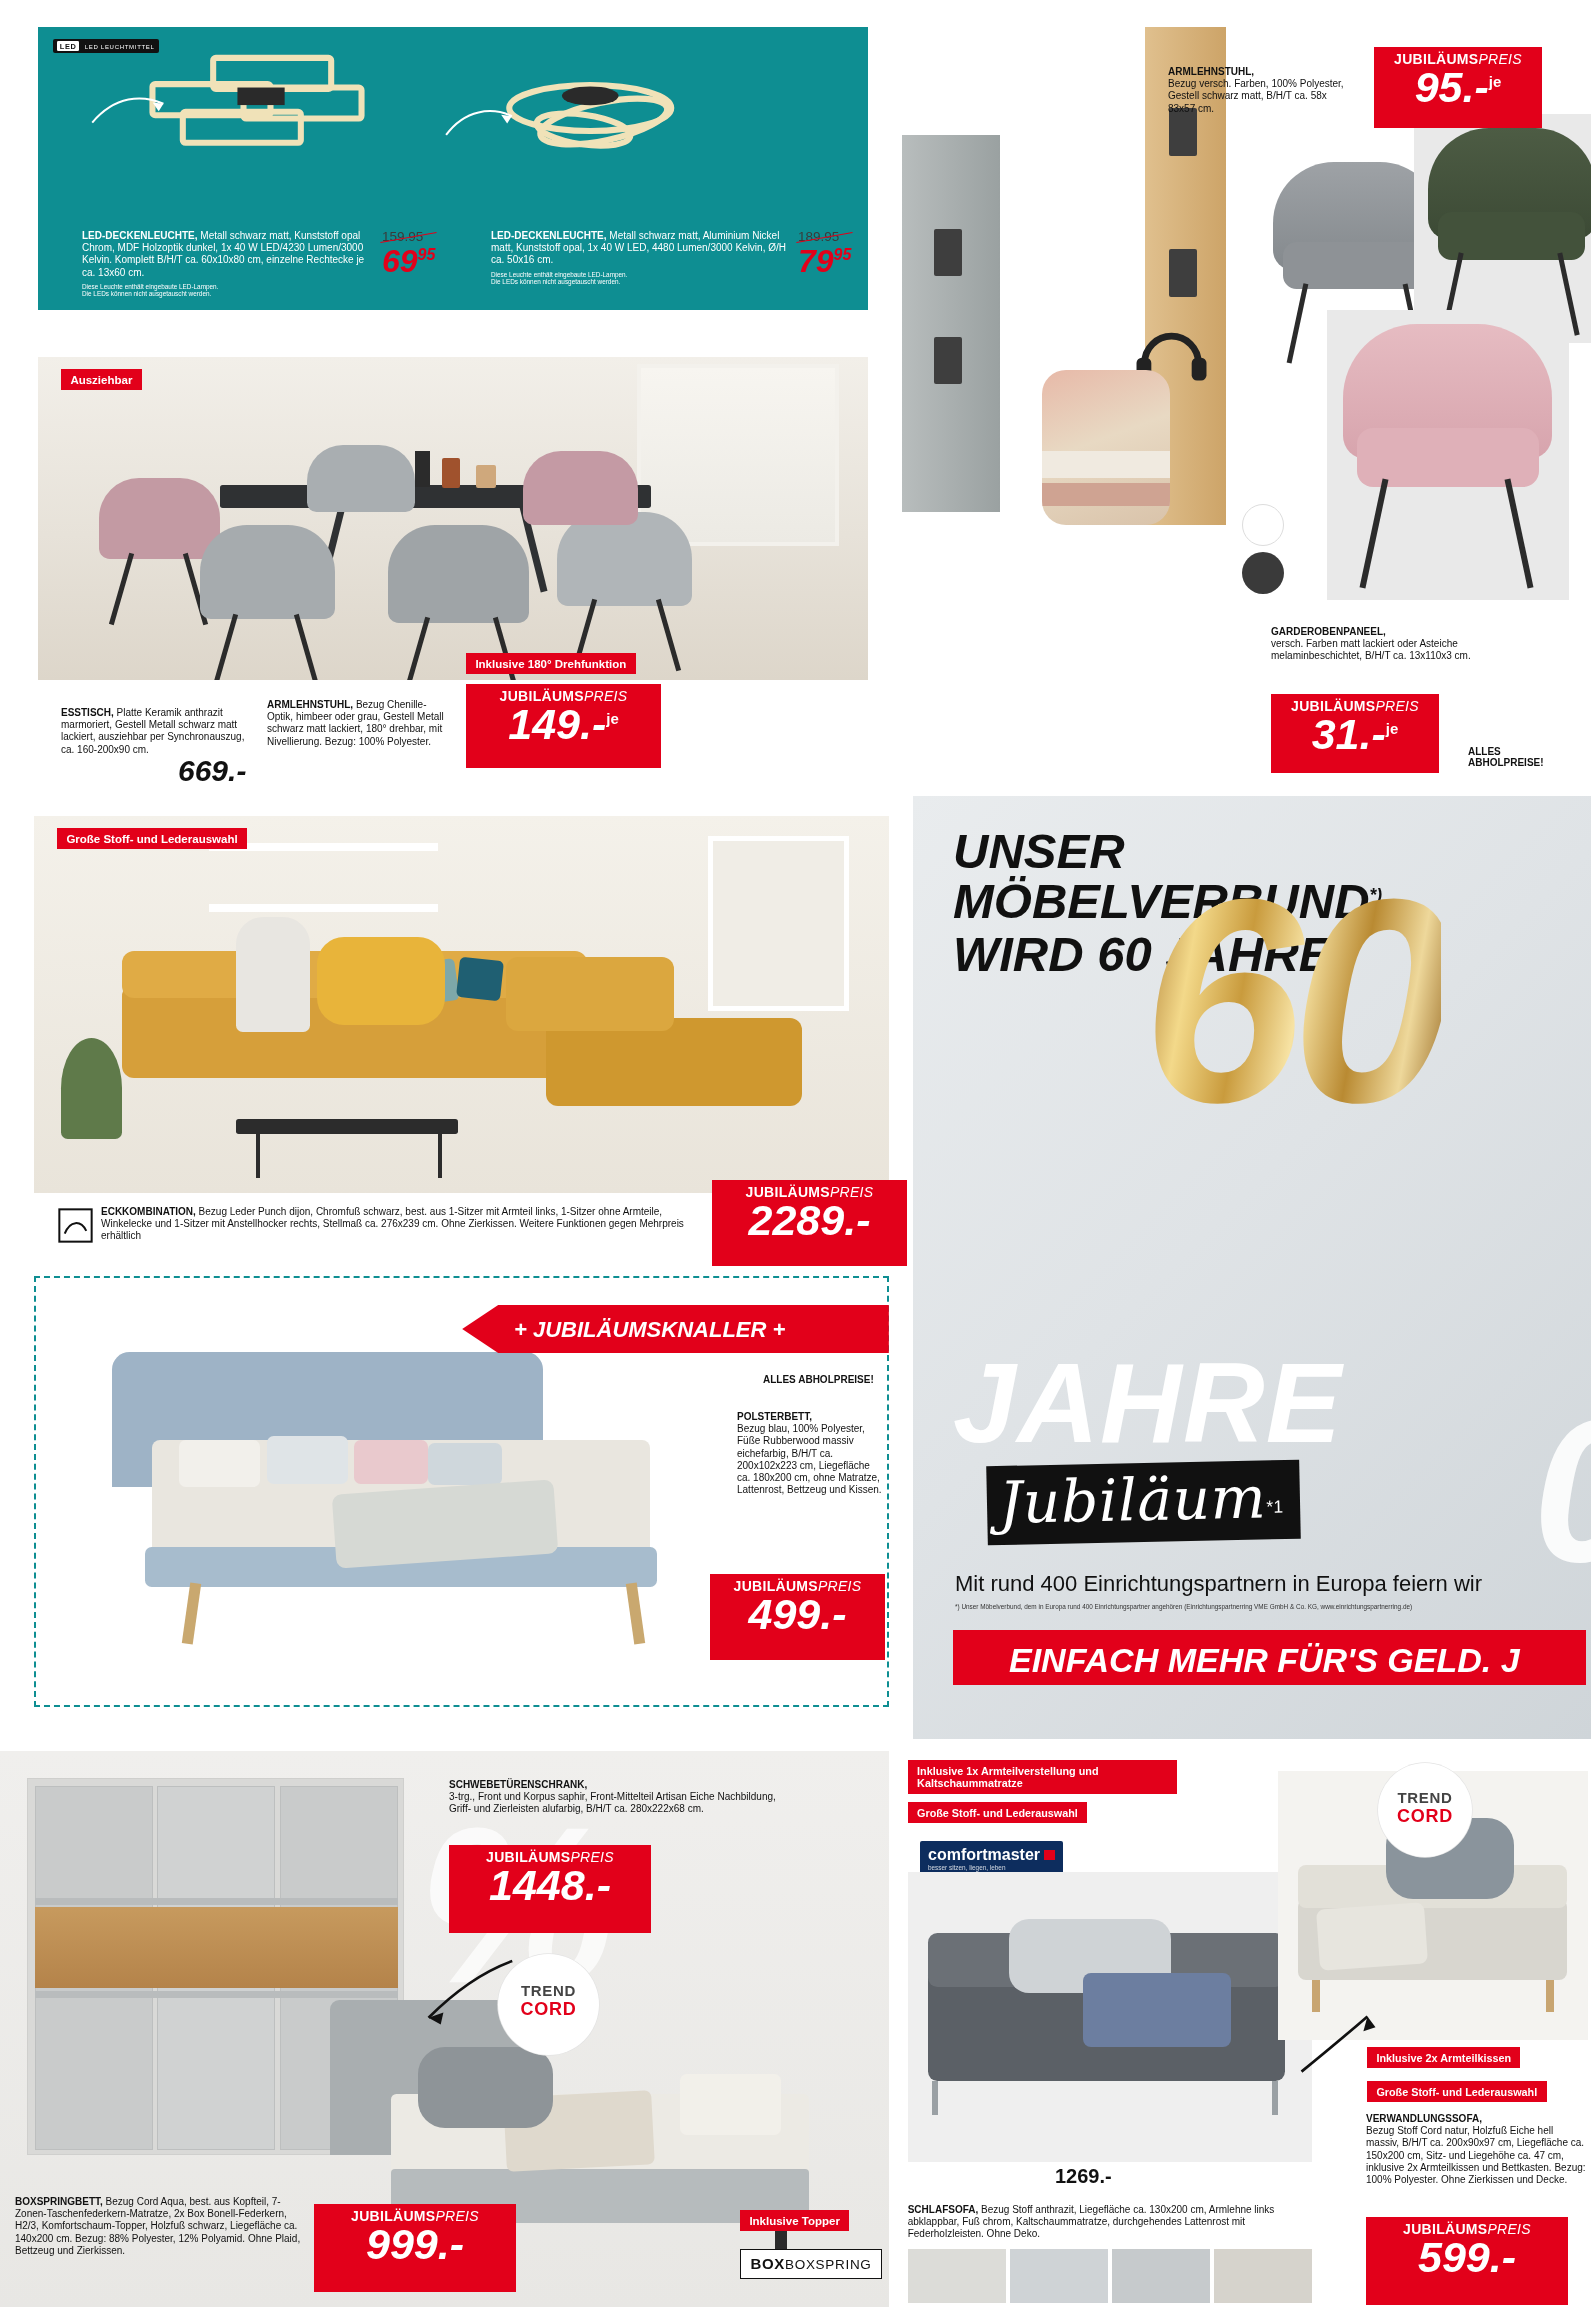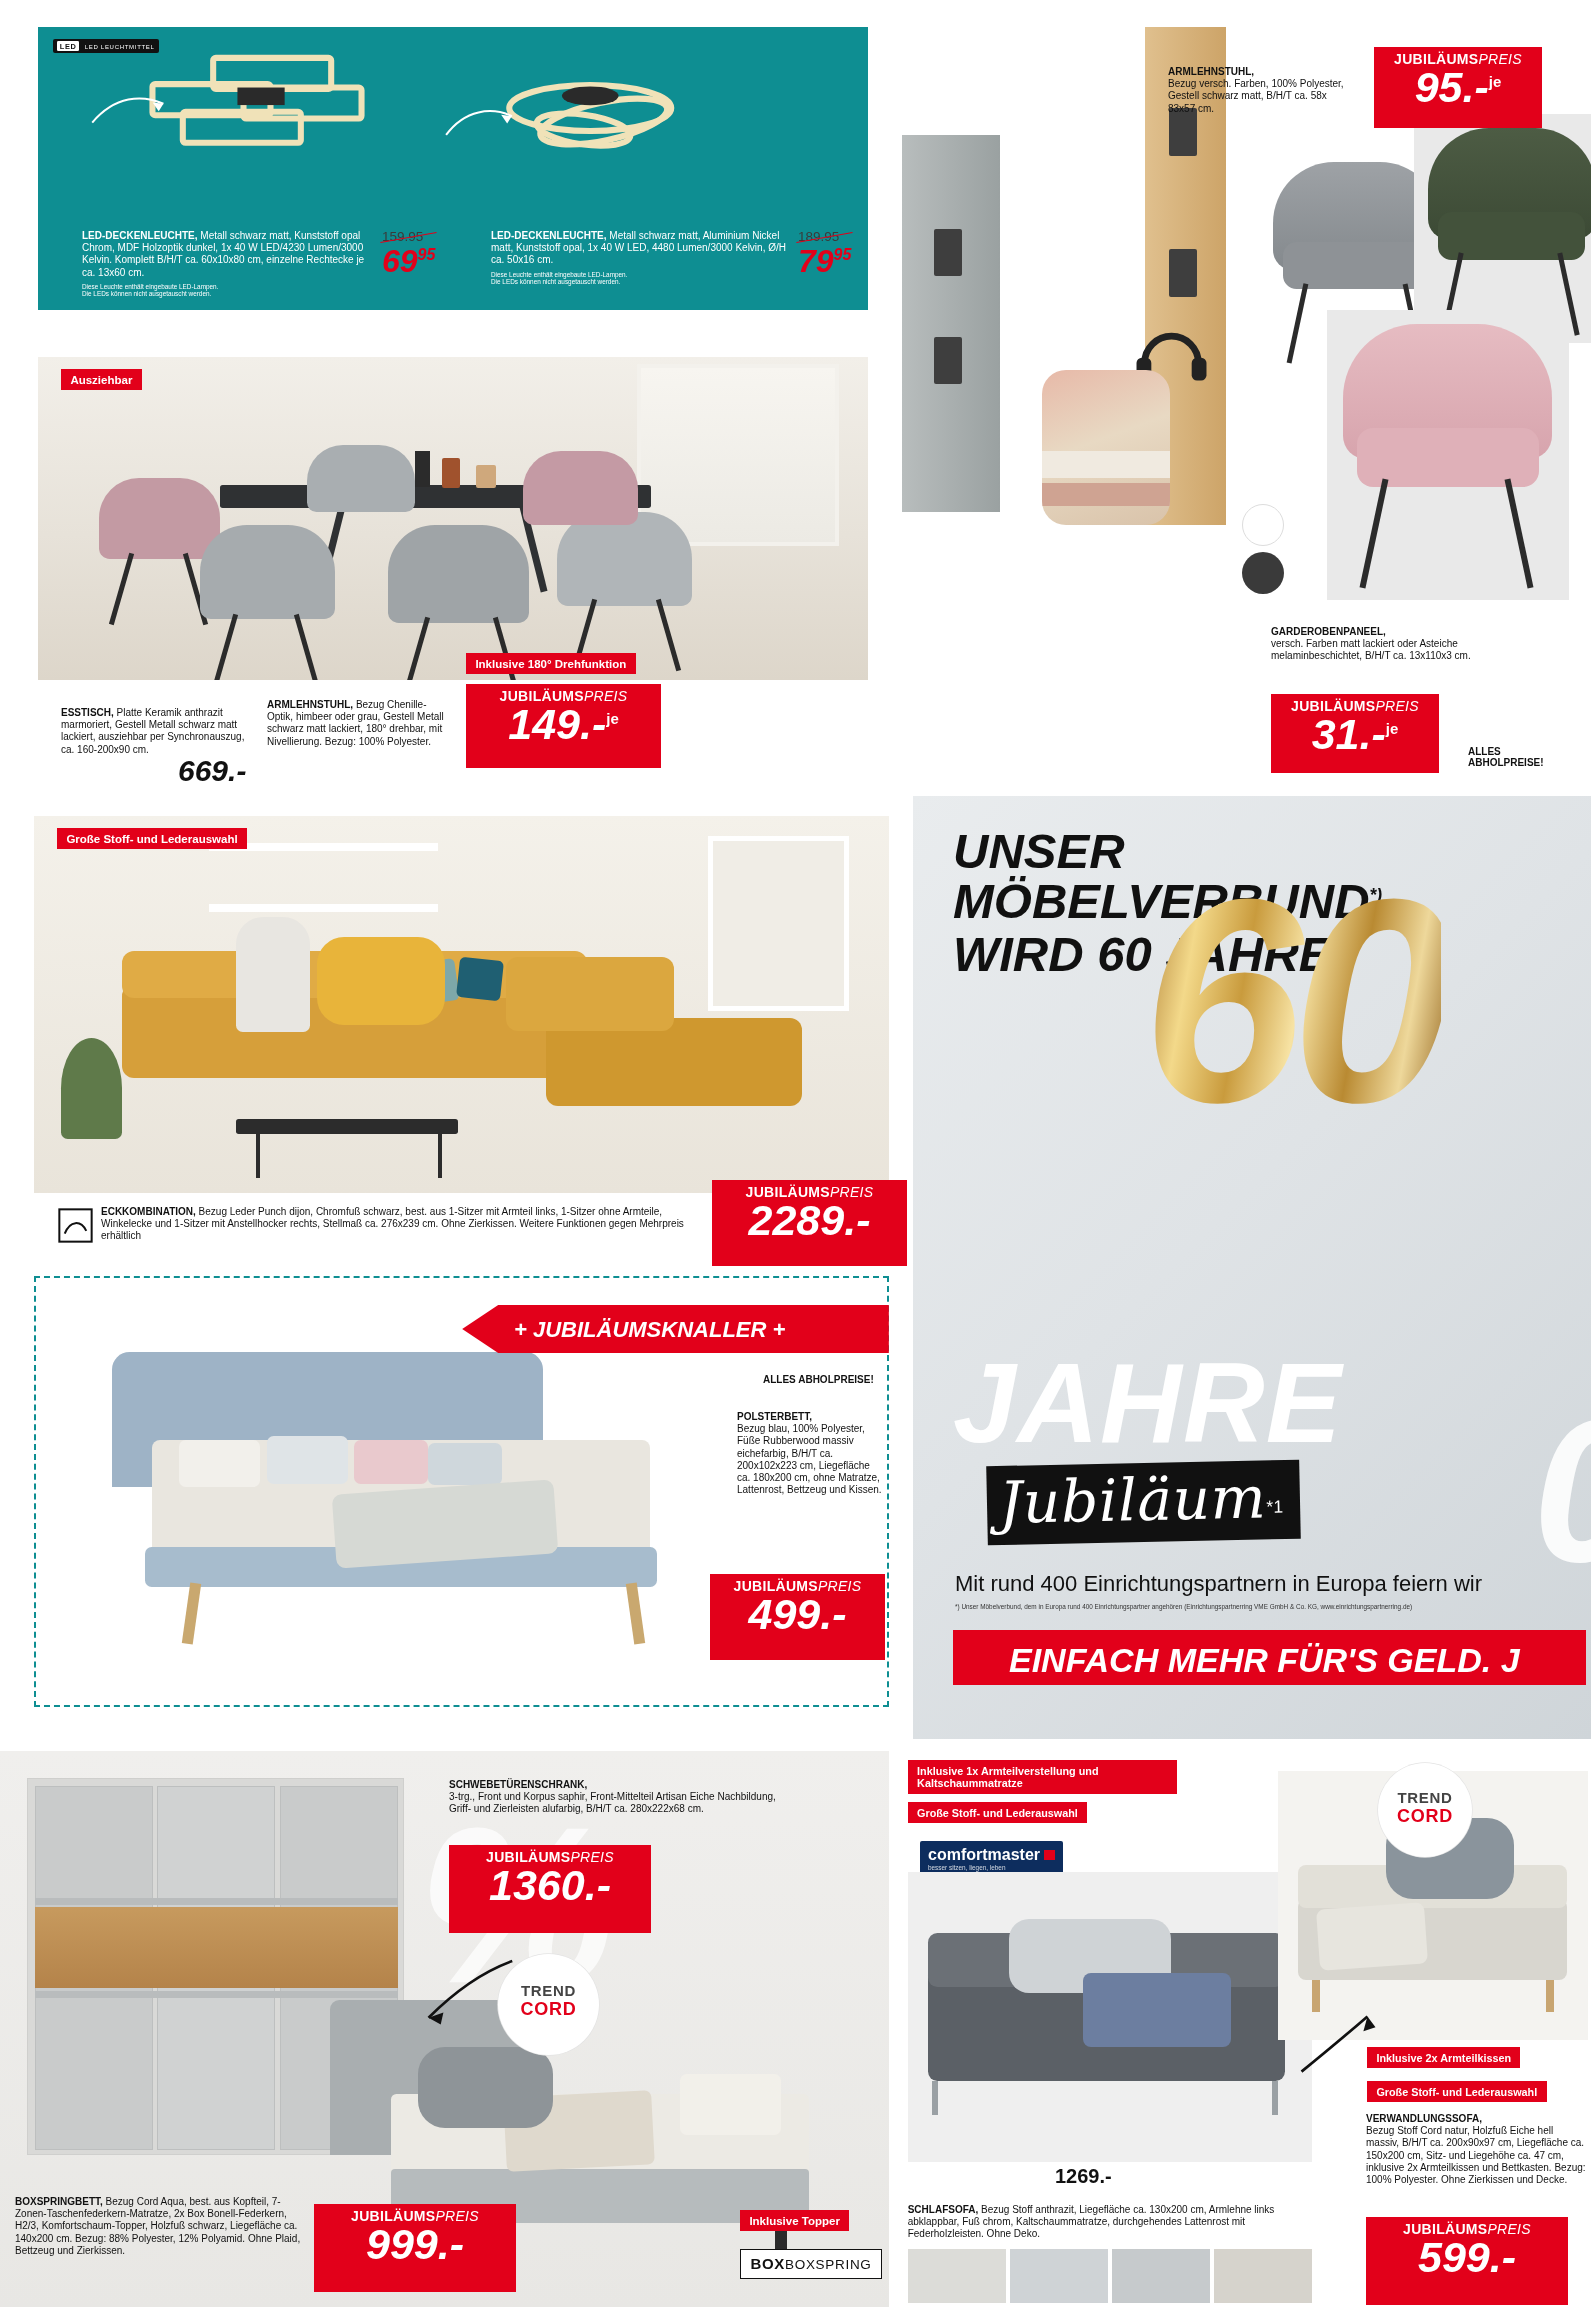--- a/index.html
+++ b/index.html
@@ -370,21 +370,21 @@
       <div style="position:absolute;left:115px;top:54px;width:135px;height:81px;background:#8e9498;border-radius:27px;"></div>
       <div style="position:absolute;left:108px;top:229px;width:12px;height:46px;background:#2b2b2b;"></div>
       <div style="position:absolute;left:472px;top:229px;width:12px;height:46px;background:#2b2b2b;"></div>
     </div>
 
     <div class="abs" style="left:449px; top:28px; width:337px;">
       <div class="cap"><b>SCHWEBETÜRENSCHRANK,</b><br><span>3-trg., Front und Korpus saphir, Front-Mittelteil Artisan Eiche Nachbildung, Griff- und Zierleisten alufarbig, B/H/T ca. 280x222x68 cm.</span></div>
     </div>
     <div class="abs pricebox" style="left:449px; top:94px; width:202px; height:88px;">
       <div class="label"><span>JUBILÄUMS</span><span class="thin">PREIS</span></div>
-      <div class="amount">1360.-</div>
+      <div class="amount">1448.-</div>
     </div>
 
     <div class="abs trendcircle" style="left:498px; top:203px; width:101px; height:101px;">
       <div class="t" style="padding-top:28px;">TREND</div>
       <div class="c">CORD</div>
     </div>
     <svg width="108" height="81" style="position:absolute;left:411px;top:202px;" viewBox="0 0 160 120">
       <path d="M150 12 C 100 30, 60 62, 26 96" stroke="#111" stroke-width="4" fill="none"></path>
       <path d="M26 96 l22 -8 l-4 18 z" fill="#111"></path>
     </svg>

